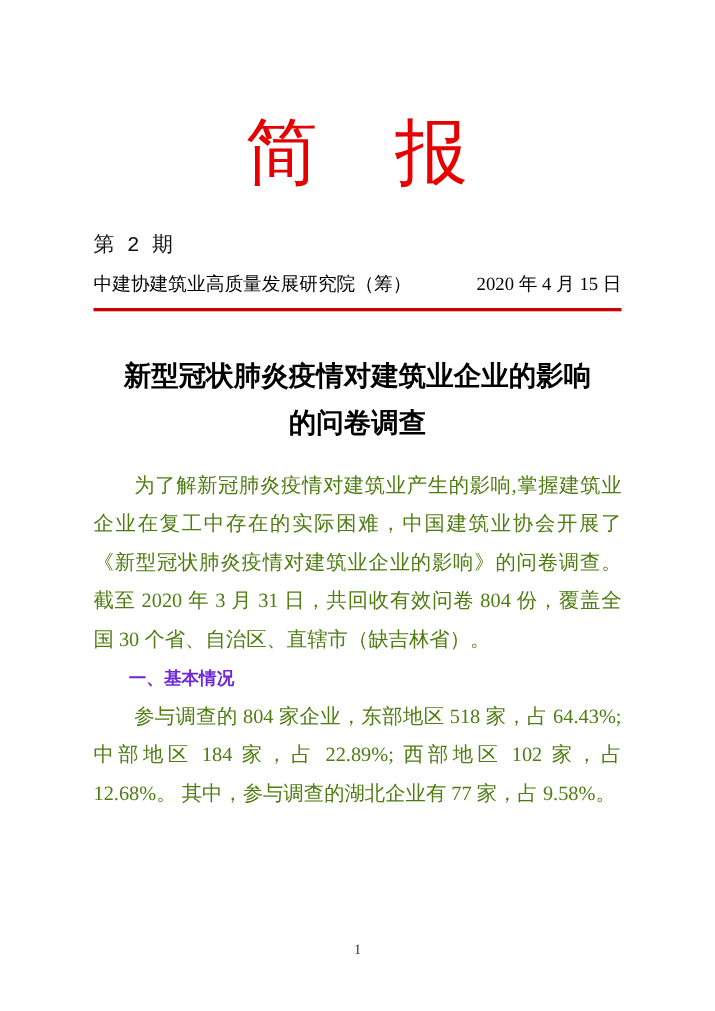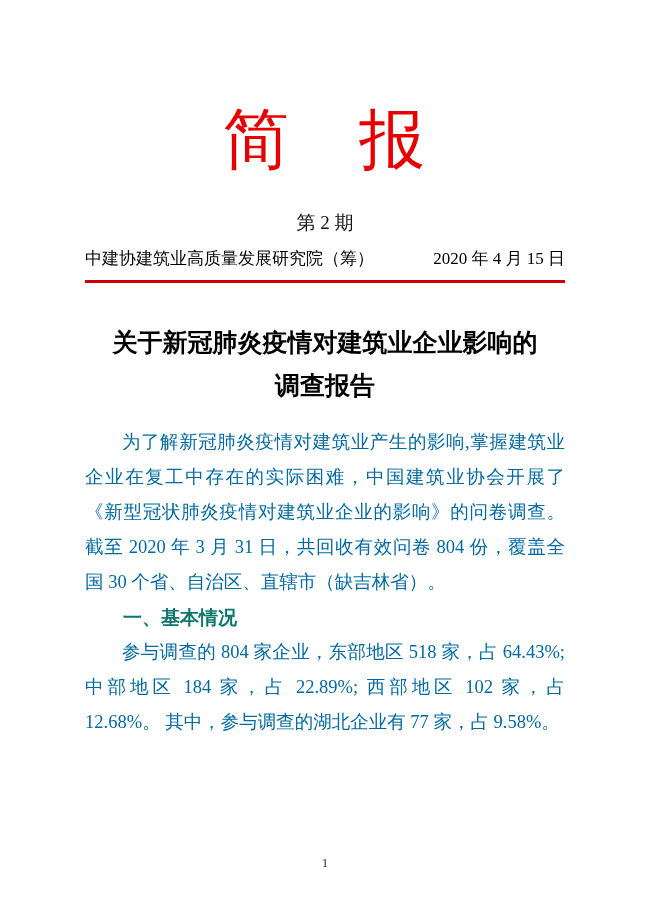--- a/index.html
+++ b/index.html
@@ -26,24 +26,24 @@
     text-align: center;
     font-size: 66px;
     line-height: 88px;
     font-weight: normal;
     color: #e60000;
     white-space: pre;
     letter-spacing: 2px;
   }
   .issue {
     margin-top: 28px;
-    text-align: center;
     font-size: 19px;
     line-height: 22px;
     color: #111111;
+    font-family: Liberation Mono, monospace;
   }
   .pubrow {
     margin-top: 14px;
     display: flex;
     justify-content: space-between;
     align-items: flex-start;
     font-size: 17px;
     line-height: 22px;
   }
   .red-rule {
@@ -62,32 +62,32 @@
   }
   .doc-title .title-line {
     display: block;
   }
   .body-para {
     margin: 18px 0 0 0;
     font-size: 18.5px;
     line-height: 35px;
     text-align: justify;
     text-indent: 2em;
-    color: #0369a1;
+    color: #4d7c0f;
   }
   .body-para.second {
     margin-top: 0;
   }
   .section-heading {
     margin: 0;
-    font-size: 19px;
+    font-size: 16px;
     line-height: 35px;
     font-weight: bold;
     text-indent: 2em;
-    color: #0f766e;
+    color: #6d28d9;
   }
   .page-number {
     position: absolute;
     bottom: 48px;
     left: 0;
     right: 0;
     text-align: center;
     font-size: 13px;
     color: #333333;
   }
@@ -102,22 +102,22 @@
   <div class="issue">第 2 期</div>
 
   <div class="pubrow">
     <span>中建协建筑业高质量发展研究院（筹）</span>
     <span>2020 年 4 月 15 日</span>
   </div>
 
   <div class="red-rule"></div>
 
   <h1 class="doc-title">
-    <span class="title-line">关于新冠肺炎疫情对建筑业企业影响的</span>
-    <span class="title-line">调查报告</span>
+    <span class="title-line">新型冠状肺炎疫情对建筑业企业的影响</span>
+    <span class="title-line">的问卷调查</span>
   </h1>
 
   <p class="body-para">为了解新冠肺炎疫情对建筑业产生的影响,掌握建筑业企业在复工中存在的实际困难，中国建筑业协会开展了《新型冠状肺炎疫情对建筑业企业的影响》的问卷调查。截至 2020 年 3 月 31 日，共回收有效问卷 804 份，覆盖全国 30 个省、自治区、直辖市（缺吉林省）。</p>
 
   <h2 class="section-heading">一、基本情况</h2>
 
   <p class="body-para second">参与调查的 804 家企业，东部地区 518 家，占 64.43%; 中部地区 184 家，占 22.89%; 西部地区 102 家，占 12.68%。 其中，参与调查的湖北企业有 77 家，占 9.58%。</p>
 
   <div class="page-number">1</div>
 

